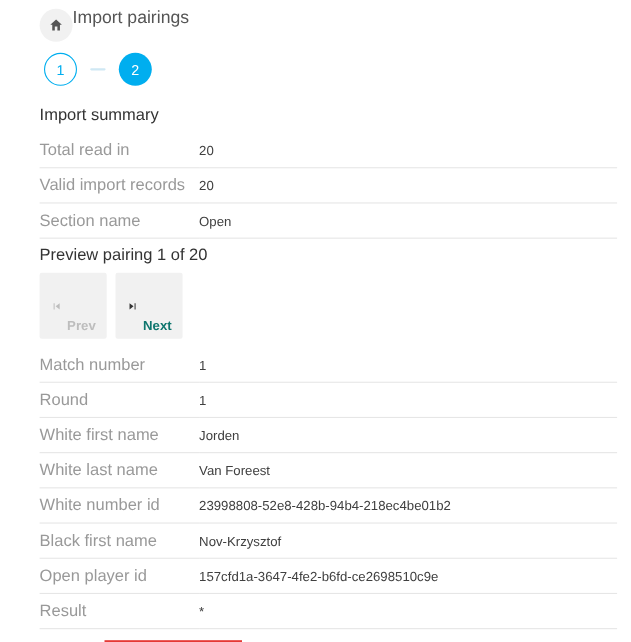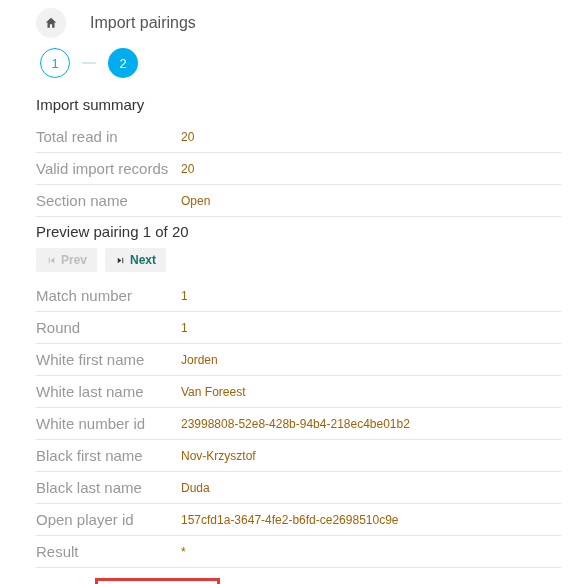--- a/index.html
+++ b/index.html
@@ -10,22 +10,21 @@
     font-size: 12px;
     color: #333333;
     width: 574px;
   }
   .page {
     padding: 8px 0 20px 36px;
     width: 525px;
   }
   .title-row {
     display: flex;
-    align-items: center;
-    gap: 24px;
+    gap: 0;
     margin-bottom: 10px;
   }
   .home-btn {
     width: 30px;
     height: 30px;
     border-radius: 50%;
     background: #f1f1f1;
     display: flex;
     align-items: center;
     justify-content: center;
@@ -90,21 +89,21 @@
   .kv-table td {
     padding: 7px 0;
     vertical-align: middle;
   }
   .kv-label {
     width: 145px;
     color: #999999;
     font-size: 15px;
   }
   .kv-value {
-    color: #a16207;
+    color: #404040;
     font-size: 12px;
   }
 
   .nav-row {
     display: flex;
     align-items: center;
     gap: 8px;
     margin: 6px 0 8px 0;
   }
   .btn {
@@ -122,20 +121,21 @@
   .btn-disabled {
     color: #bdbdbd;
   }
   .btn svg {
     width: 11px;
     height: 11px;
     display: block;
   }
   .btn .bold {
     font-weight: bold;
+    margin-top: 36px;
   }
 
   .actions {
     display: flex;
     align-items: center;
     gap: 10px;
     margin-top: 10px;
   }
   .highlight-box {
     border: 3px solid #e53935;
@@ -226,24 +226,20 @@
     </tr>
     <tr>
       <td class="kv-label">White number id</td>
       <td class="kv-value">23998808-52e8-428b-94b4-218ec4be01b2</td>
     </tr>
     <tr>
       <td class="kv-label">Black first name</td>
       <td class="kv-value">Nov-Krzysztof</td>
     </tr>
     <tr>
-      <td class="kv-label">Black last name</td>
-      <td class="kv-value">Duda</td>
-    </tr>
-    <tr>
       <td class="kv-label">Open player id</td>
       <td class="kv-value">157cfd1a-3647-4fe2-b6fd-ce2698510c9e</td>
     </tr>
     <tr>
       <td class="kv-label">Result</td>
       <td class="kv-value">*</td>
     </tr>
   </tbody>
     </table>
 

